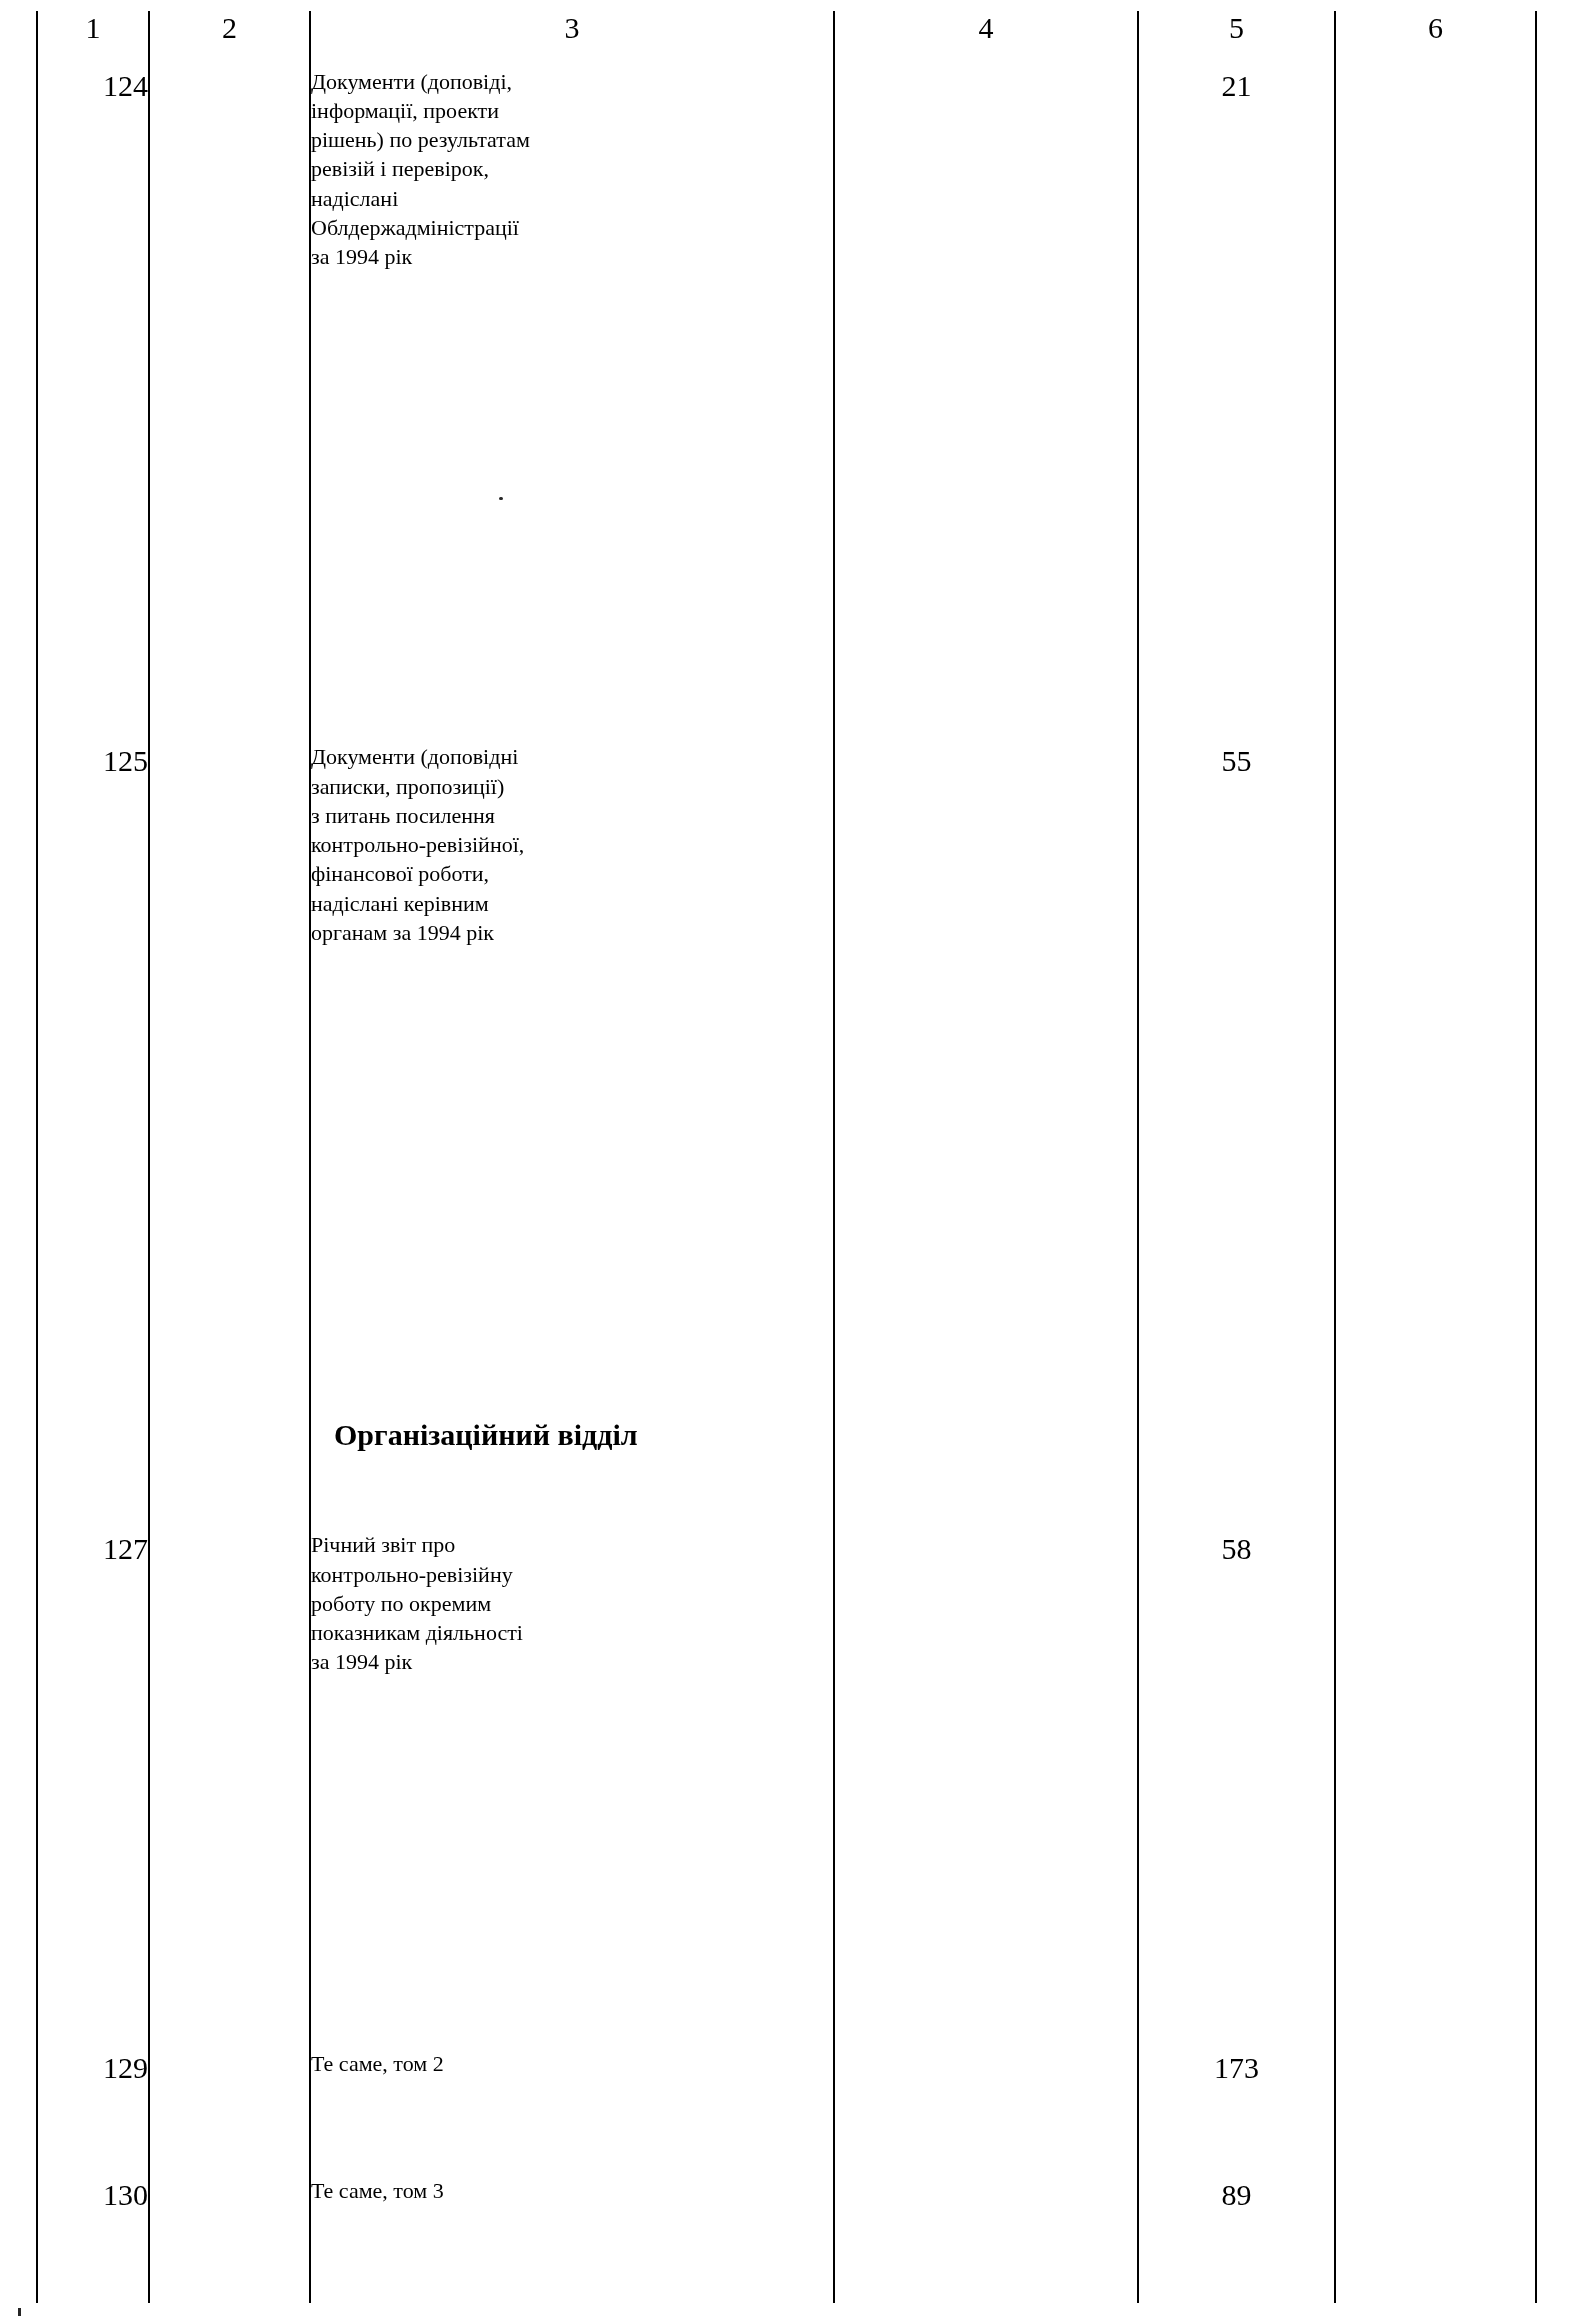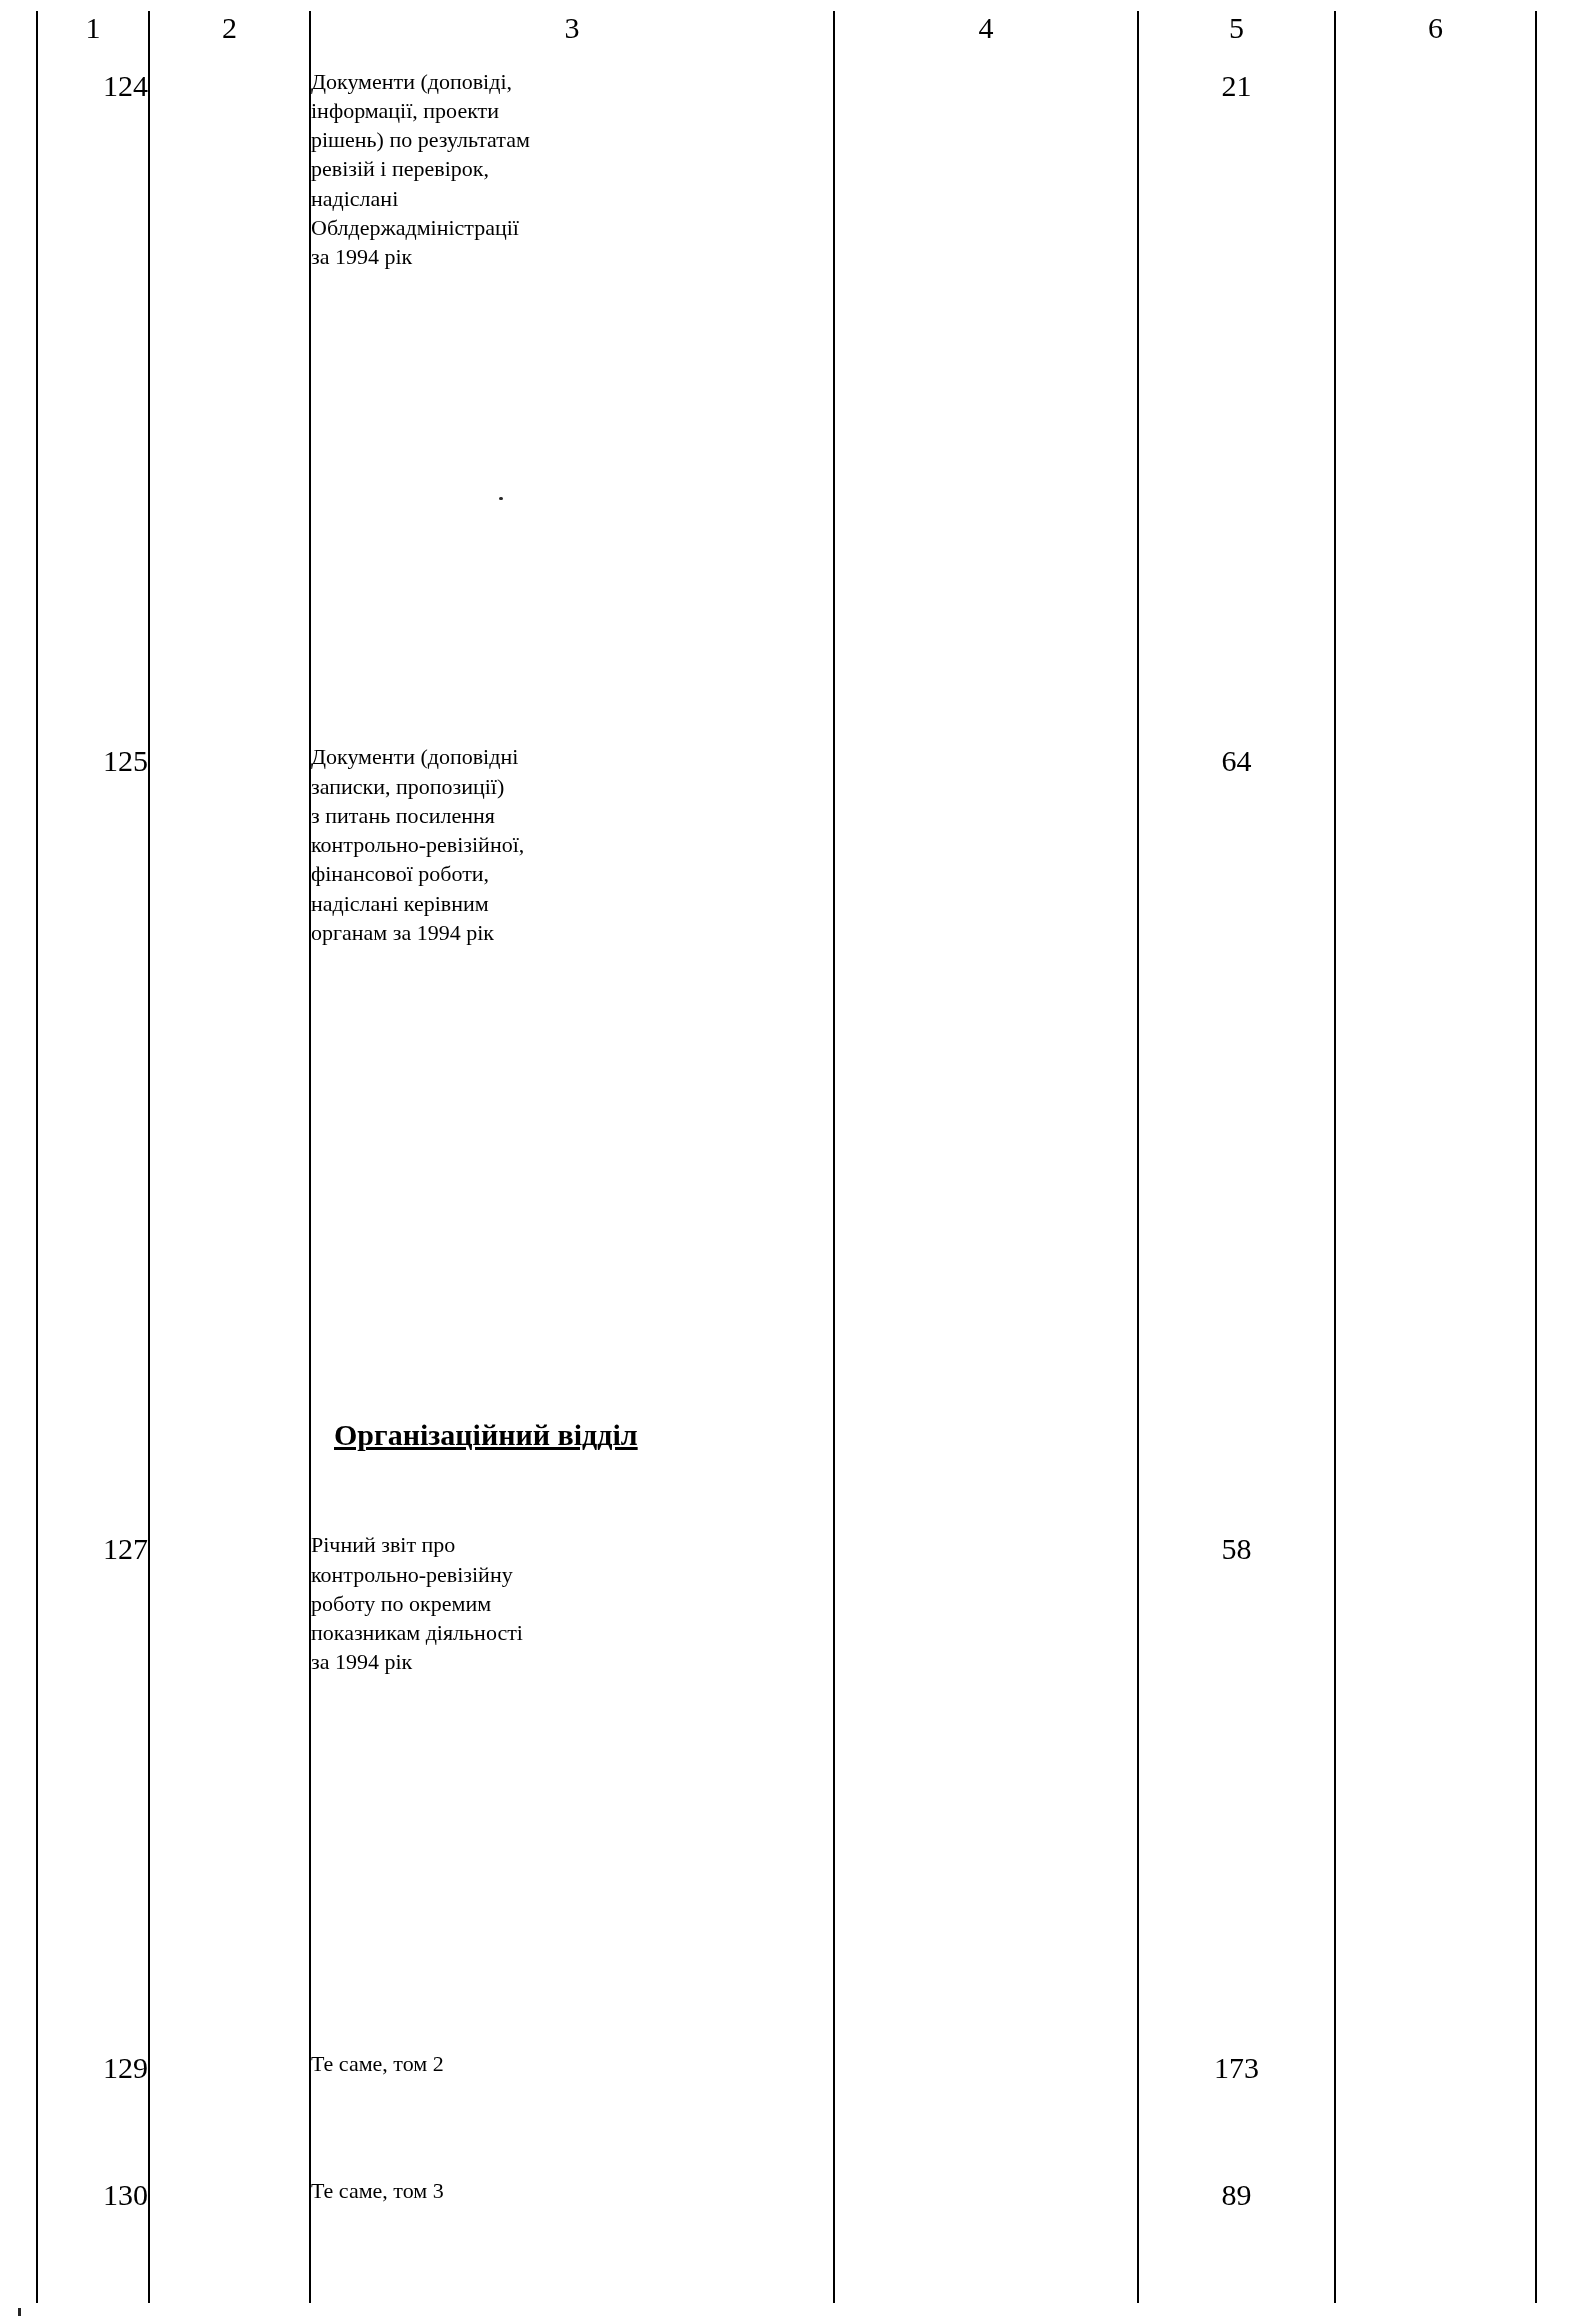--- a/index.html
+++ b/index.html
@@ -88,21 +88,20 @@
     white-space: pre-line;
   }
   .blank { }
 
   .section-head {
     padding: 23px 15px 4.6px 18px;
     font-size: 30px;
   }
   .section-head .shtxt {
     font-weight: bold;
-    text-decoration: underline;
     display: inline-block;
     margin-left: 23px;
   }
 
   .tiny-mark {
     position: absolute;
     left: 18px;
     bottom: 3px;
     width: 3px;
     height: 7.6px;
@@ -165,21 +164,21 @@
           <td class="num">125</td>
           <td class="blank"></td>
           <td class="title">Документи (доповідні
 записки, пропозиції)
 з питань посилення
 контрольно-ревізійної,
 фінансової роботи,
 надіслані керівним
 органам за 1994 рік</td>
           <td class="blank"></td>
-          <td class="qty">64</td>
+          <td class="qty">55</td>
           <td class="blank"></td>
         </tr>
 
         <tr class="body-row">
           <td class="num"></td>
           <td class="blank"></td>
           <td class="section-head"><span class="shtxt">Організаційний відділ</span></td>
           <td class="blank"></td>
           <td class="qty"></td>
           <td class="blank"></td>

